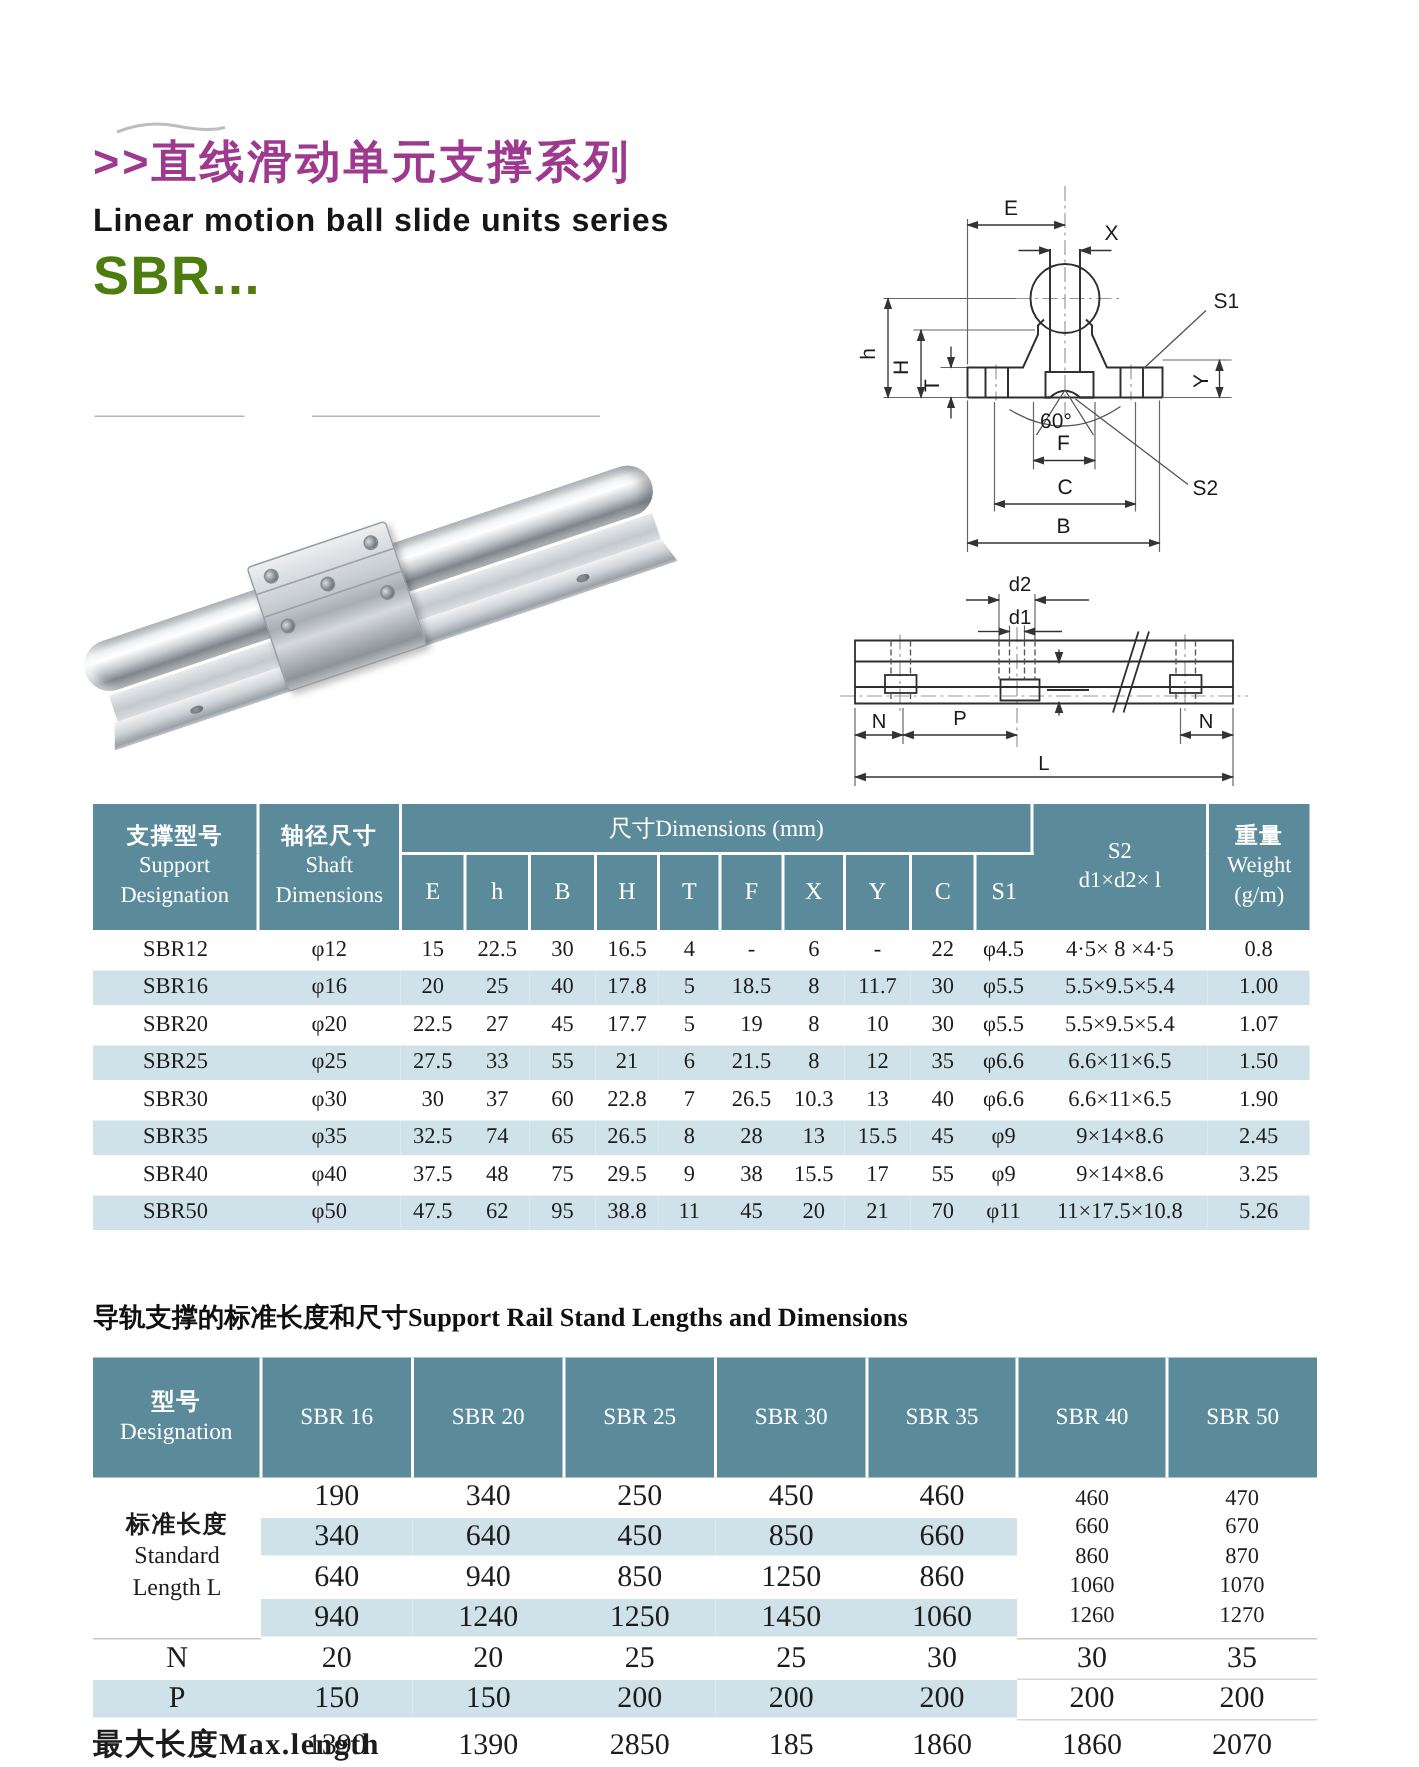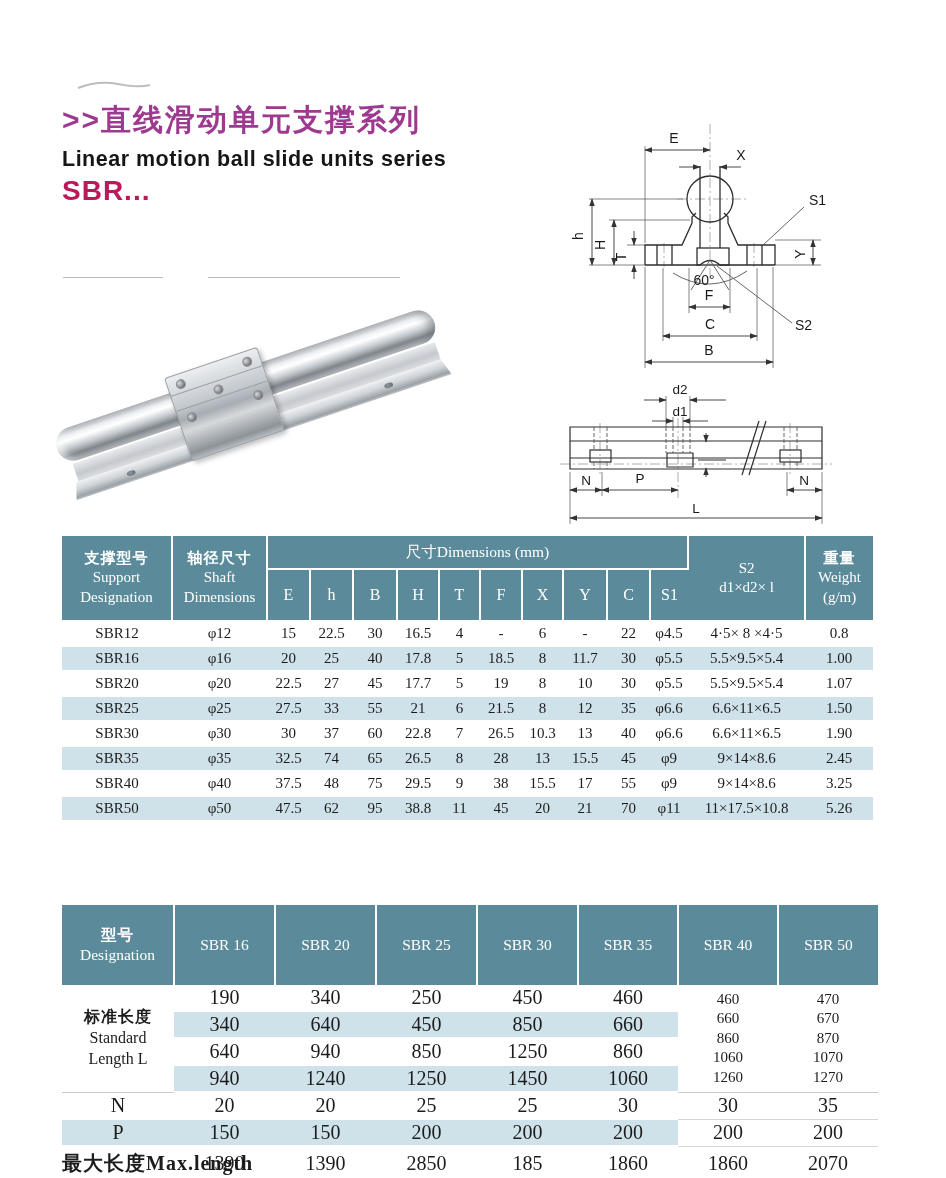--- a/index.html
+++ b/index.html
@@ -1,27 +1,27 @@
 <!DOCTYPE html>
 <html><head>
 <meta charset="utf-8">
 <style>
   html,body{margin:0;padding:0;background:#fff;}
   .page{position:relative;width:946px;height:1178px;background:#fff;overflow:hidden;
         font-family:"Liberation Serif",serif;color:#1c1c1c;}
   .abs{position:absolute;}
 
   
-  .titles{position:absolute;left:62px;top:100px;}
+  .titles{position:absolute;left:62px;top:88px;}
   .t-cn{font-family:"Liberation Sans",sans-serif;font-weight:bold;font-size:30px;
         color:#9e3990;letter-spacing:2px;}
   .t-en{font-family:"Liberation Sans",sans-serif;font-weight:bold;font-size:21.5px;
         color:#161616;margin-top:6px;letter-spacing:.5px;}
-  .t-model{font-family:"Liberation Sans",sans-serif;font-weight:bold;font-size:28px;
-        color:#be185d;margin-top:3px;letter-spacing:1px;}
+  .t-model{font-family:"Liberation Sans",sans-serif;font-weight:bold;font-size:36px;
+        color:#4d7c0f;margin-top:3px;letter-spacing:1px;}
   .swoosh{position:absolute;left:74px;top:76px;}
   .faintline{position:absolute;height:1px;background:#b9b9b9;top:277px;}
 
   
   .photo{position:absolute;left:50px;top:295px;width:420px;height:240px;}
   .railgroup{position:absolute;left:4px;top:56px;width:400px;height:112px;
              transform:rotate(-18.6deg);transform-origin:50% 50%;}
   .railbase-web{position:absolute;left:10px;top:52px;width:382px;height:20px;
       background:linear-gradient(180deg,#e9ebed 0%,#c4c9ce 55%,#dfe2e5 100%);}
   .railbase-flange{position:absolute;left:2px;top:70px;width:396px;height:18px;
@@ -392,20 +392,21 @@
             <td>21</td>
             <td>70</td>
             <td>φ11</td>
             <td>11×17.5×10.8</td>
             <td>5.26</td>
           </tr>
       </tbody>
     </table>
   </div>
 
+  <div class="sec2">导轨支撑的标准长度和尺寸Support Rail Stand Lengths and Dimensions</div>
 
   <div class="t2wrap">
     <table class="t2">
       <colgroup>
         <col style="width:112px">
           <col style="width:101px">
           <col style="width:101px">
           <col style="width:101px">
         <col style="width:101px">
           <col style="width:100px">

